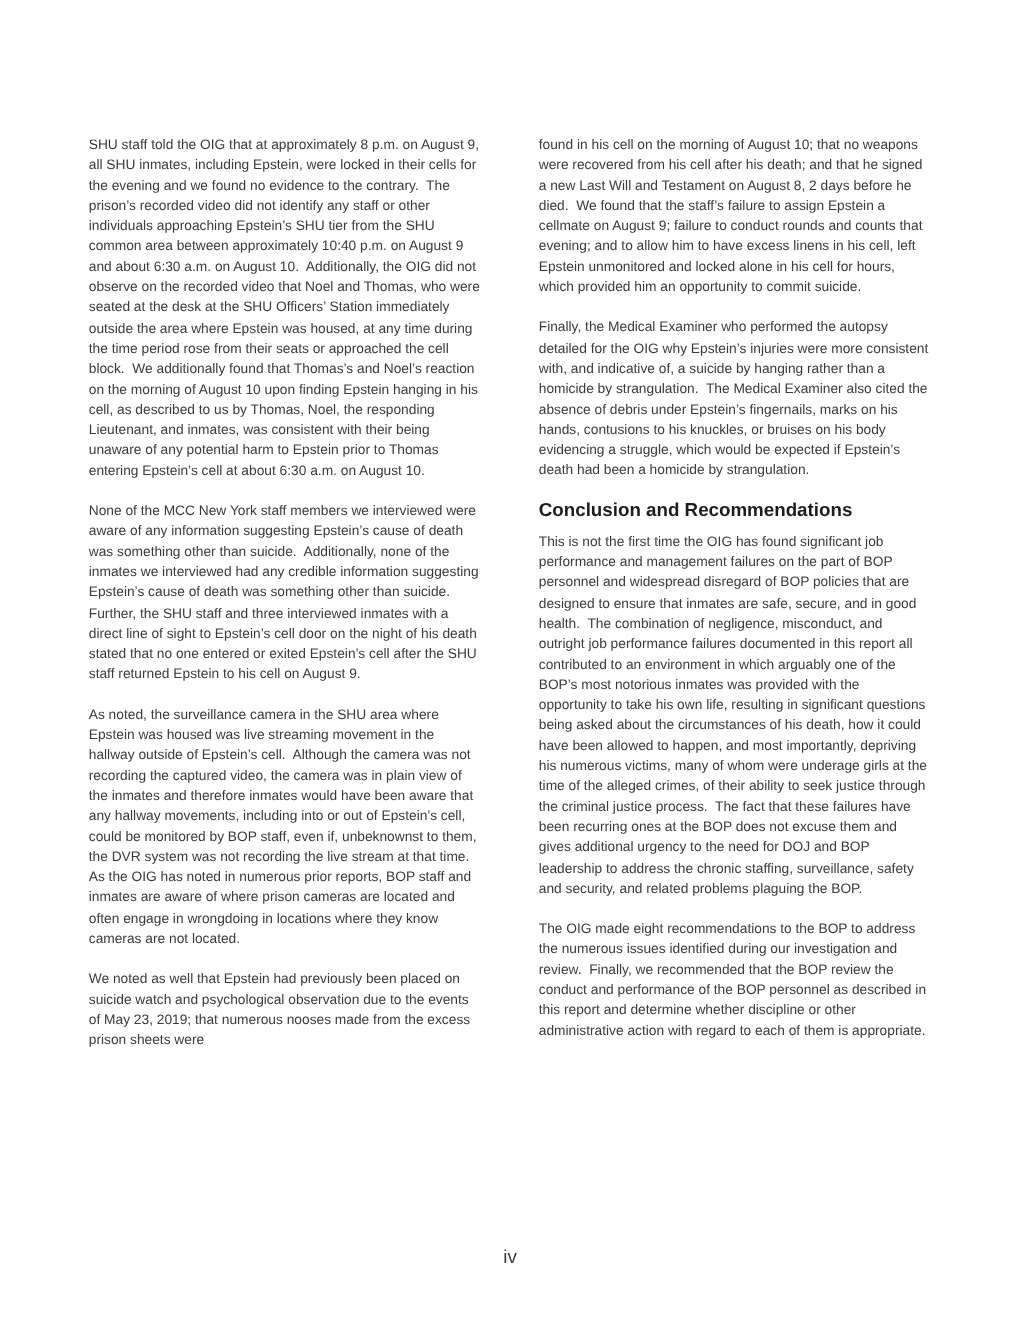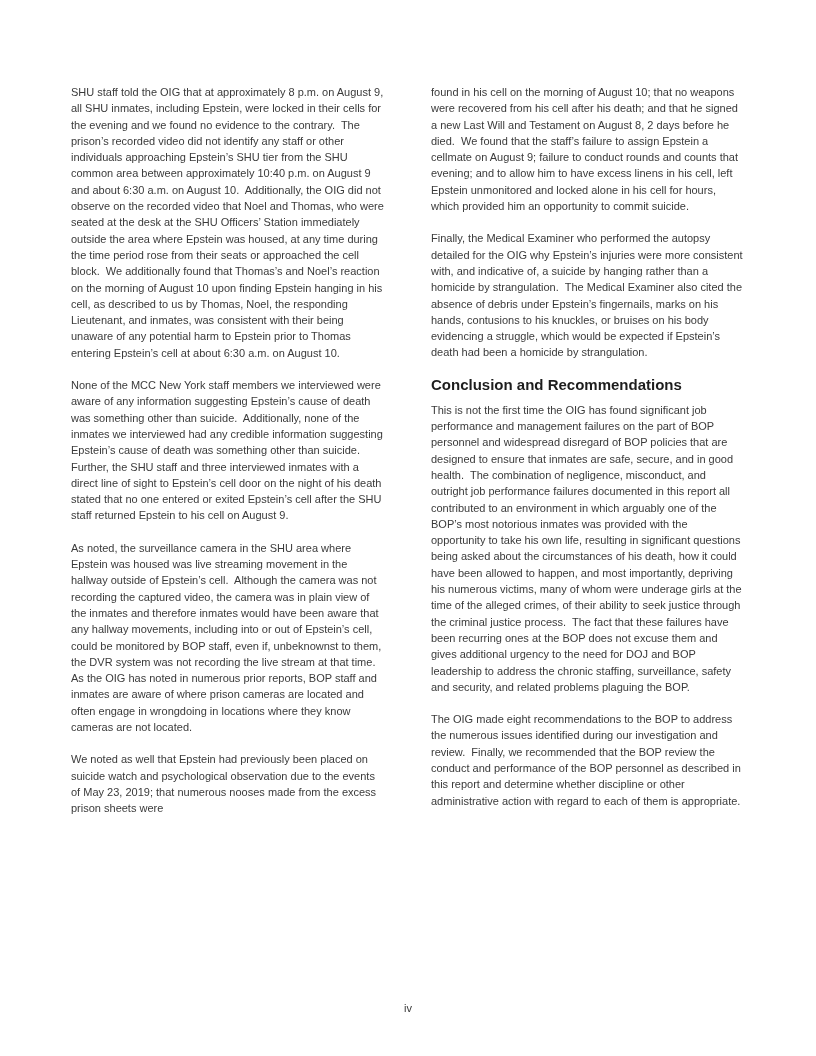--- a/index.html
+++ b/index.html
@@ -15,21 +15,21 @@
     color: #3a3a3a;
     overflow: hidden;
   }
   .page {
     position: absolute;
     inset: 0;
     background: #ffffff;
   }
   .content {
     position: absolute;
-    top: 84px;
+    top: 108px;
     left: 71px;
     width: 674px;
     display: flex;
     gap: 46px;
   }
   .col {
     width: 314px;
     flex: 0 0 314px;
   }
   .col p {
@@ -45,21 +45,21 @@
     font-weight: bold;
     color: #1d1d1d;
     margin: 2px 0 9px 0;
   }
   .footer {
     position: absolute;
     bottom: 42px;
     left: 0;
     width: 816px;
     text-align: center;
-    font-size: 11px;
+    font-size: 15px;
     color: #3a3a3a;
   }
 </style>
 </head>
 <body>
 
 <div class="page">
   <div class="content">
 
     <div class="col">

